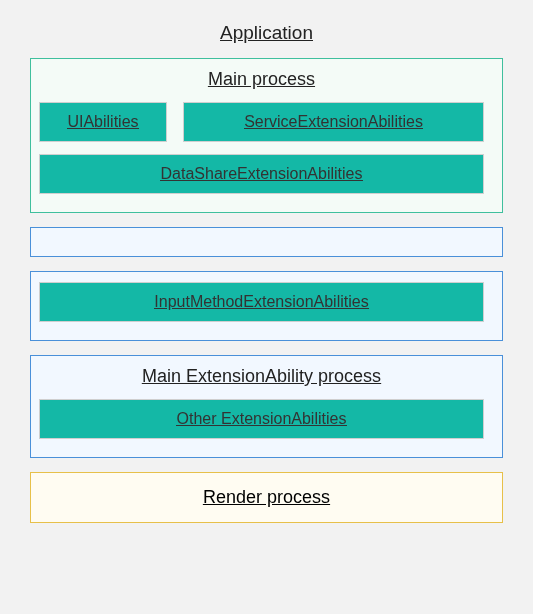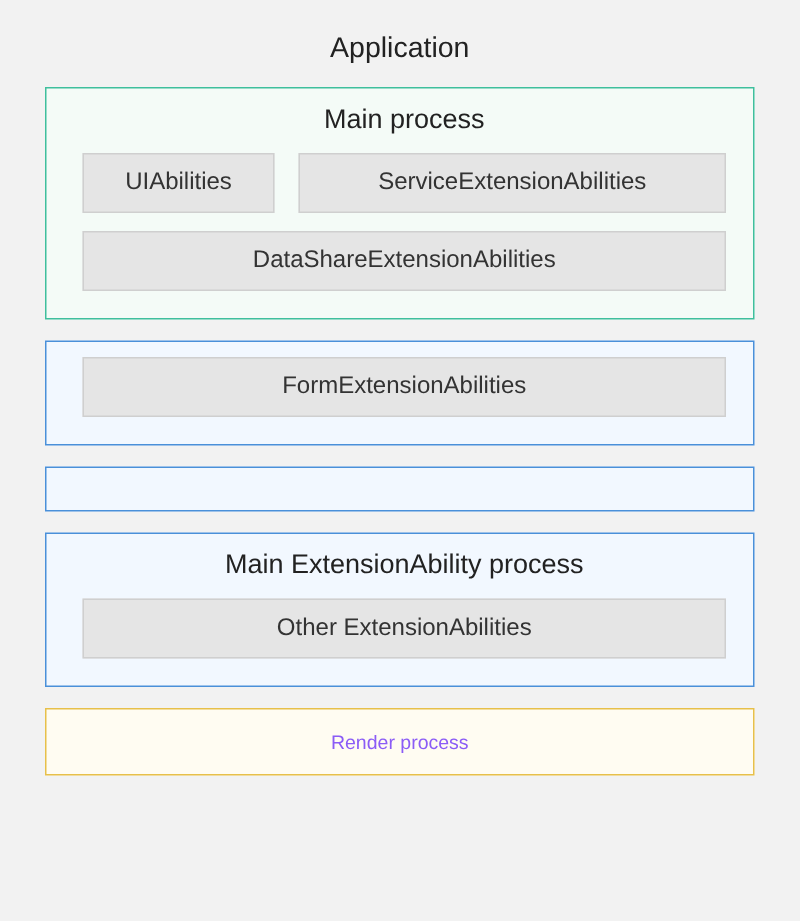--- a/index.html
+++ b/index.html
@@ -1,33 +1,33 @@
 <!DOCTYPE html>
 <html><head>
 <meta charset="utf-8">
 <style>
-  * { box-sizing: border-box; margin: 0; padding: 0; }
+  * { box-sizing: border-box; margin: 0; padding: 0; text-decoration: underline; }
   body {
     background: #f2f2f2;
     font-family: -apple-system, BlinkMacSystemFont, "Segoe UI", Helvetica, Arial, sans-serif;
     font-weight: 300;
     color: #333;
     width: 533px;
     height: 614px;
     padding: 22px 30px 18px 30px;
   }
   .app-title {
     text-align: center;
     font-size: 19px;
     margin-bottom: 14px;
     color: #222;
   }
   .process-box {
     border: 1px solid;
-    padding: 10px 18px 18px 24px;
+    padding: 10px 18px 18px 8px;
     margin-bottom: 14px;
   }
   .process-box.main {
     border-color: #3fbf9d;
     background: #f4fbf7;
   }
   .process-box.blue {
     border-color: #4a90d9;
     background: #f2f8ff;
   }
@@ -43,58 +43,58 @@
     margin-bottom: 12px;
     color: #222;
   }
   .inner-row {
     display: flex;
     gap: 16px;
     margin-bottom: 12px;
   }
   .inner-row:last-child { margin-bottom: 0; }
   .ability {
-    background: #e5e5e5;
+    background: #14b8a6;
     border: 1px solid #cfcfcf;
     text-align: center;
     padding: 10px 4px;
     font-size: 16px;
     color: #333;
     flex: 1;
   }
   .ability.narrow { flex: 0 0 128px; }
   .render-title {
     text-align: center;
-    font-size: 13px;
-    color: #8b5cf6;
+    font-size: 18px;
+    color: #000000;
   }
 </style>
 </head>
 <body>
 
 <div class="app-title">Application</div>
 
 <div class="process-box main">
   <div class="process-title">Main process</div>
   <div class="inner-row">
     <div class="ability narrow">UIAbilities</div>
     <div class="ability">ServiceExtensionAbilities</div>
   </div>
   <div class="inner-row">
     <div class="ability">DataShareExtensionAbilities</div>
   </div>
 </div>
 
 <div class="process-box blue">
-  <div class="inner-row">
-    <div class="ability">FormExtensionAbilities</div>
-  </div>
 </div>
 
 <div class="process-box blue">
+  <div class="inner-row">
+    <div class="ability">InputMethodExtensionAbilities</div>
+  </div>
 </div>
 
 <div class="process-box blue">
   <div class="process-title">Main ExtensionAbility process</div>
   <div class="inner-row">
     <div class="ability">Other ExtensionAbilities</div>
   </div>
 </div>
 
 <div class="process-box render">

